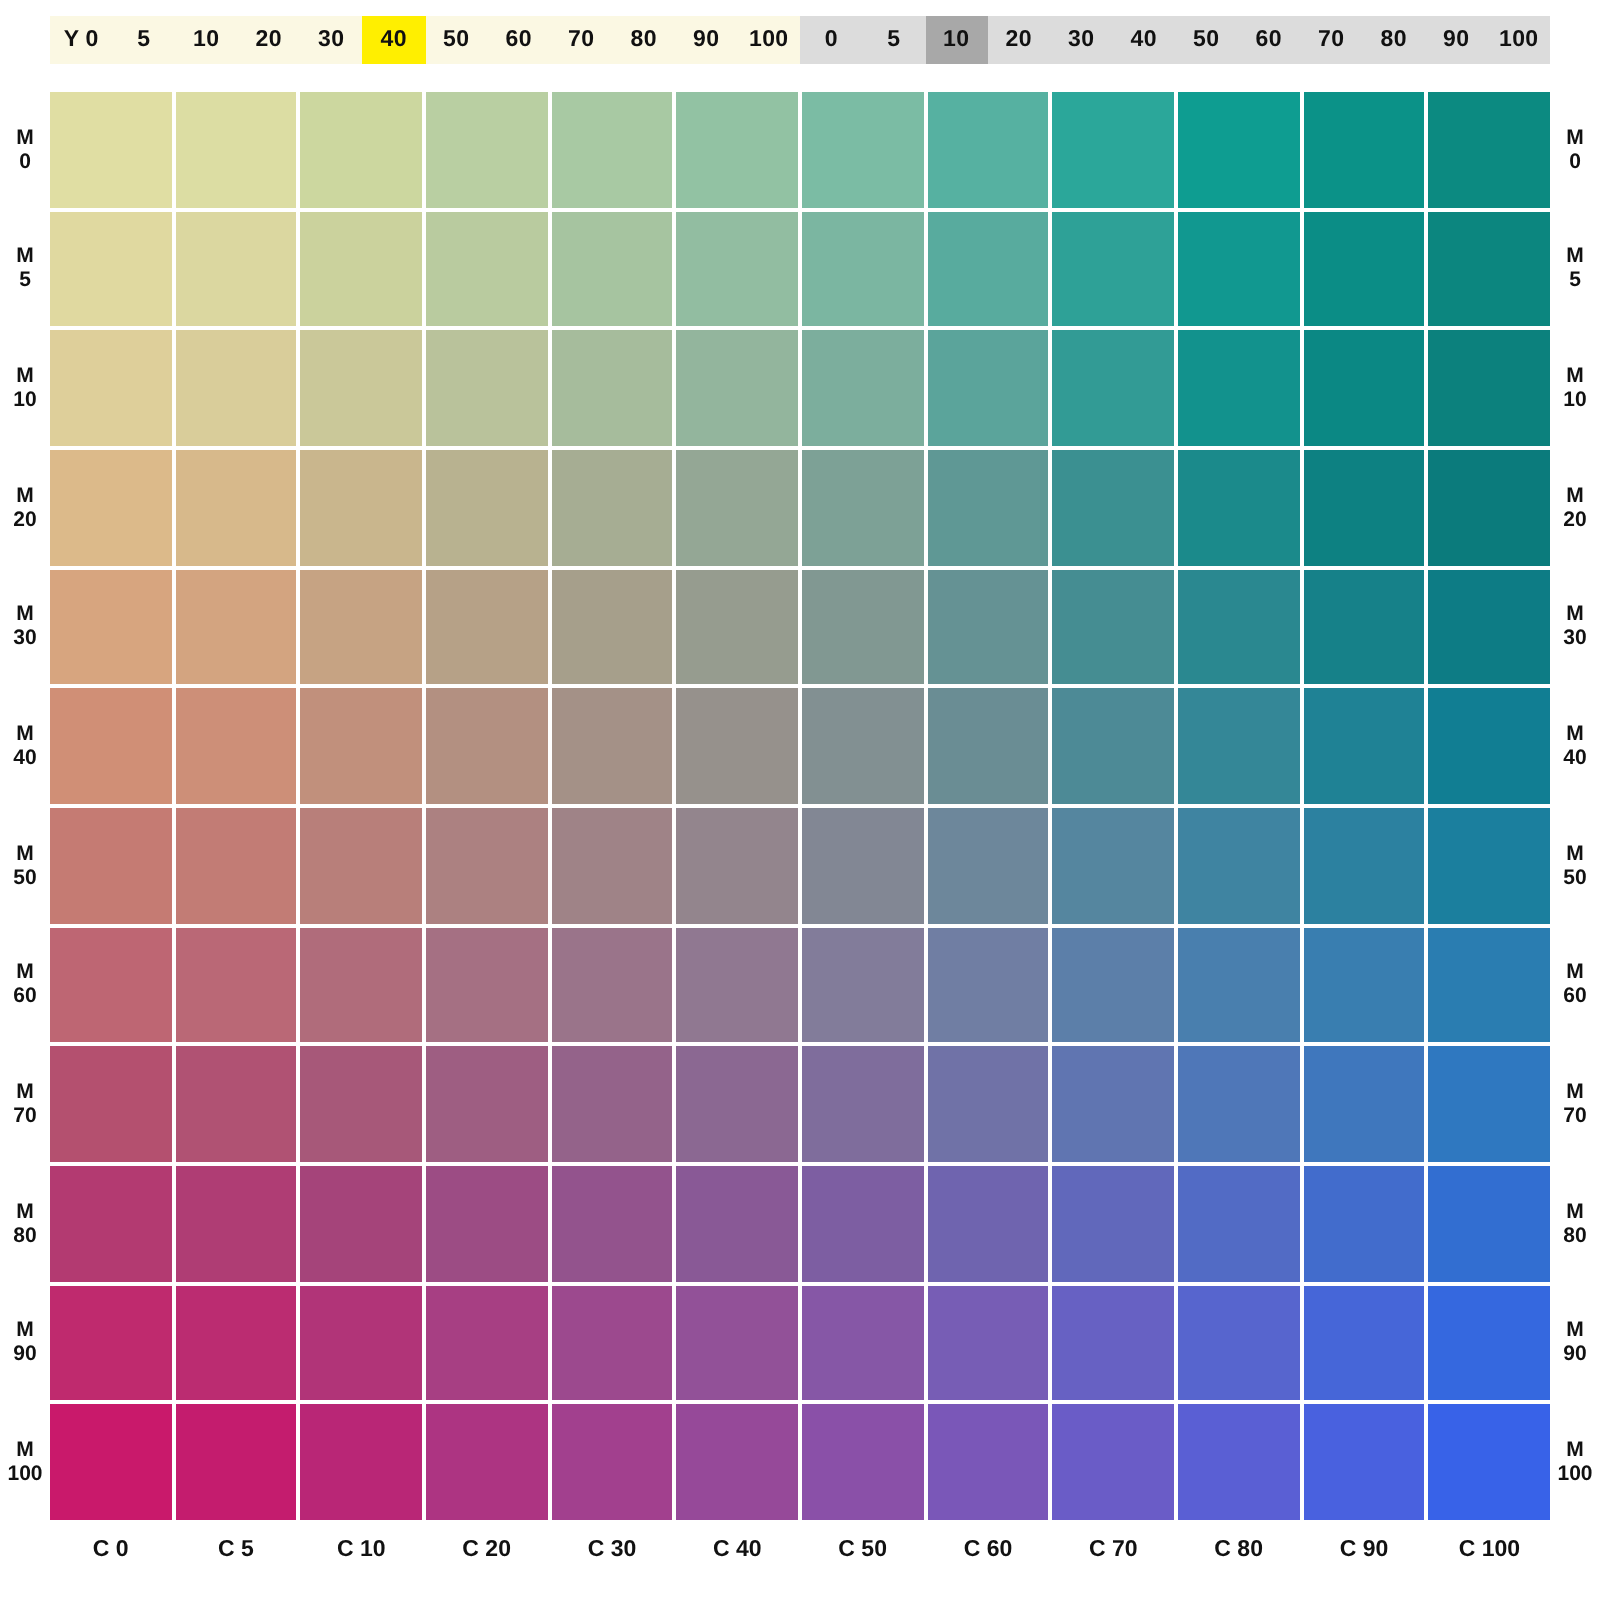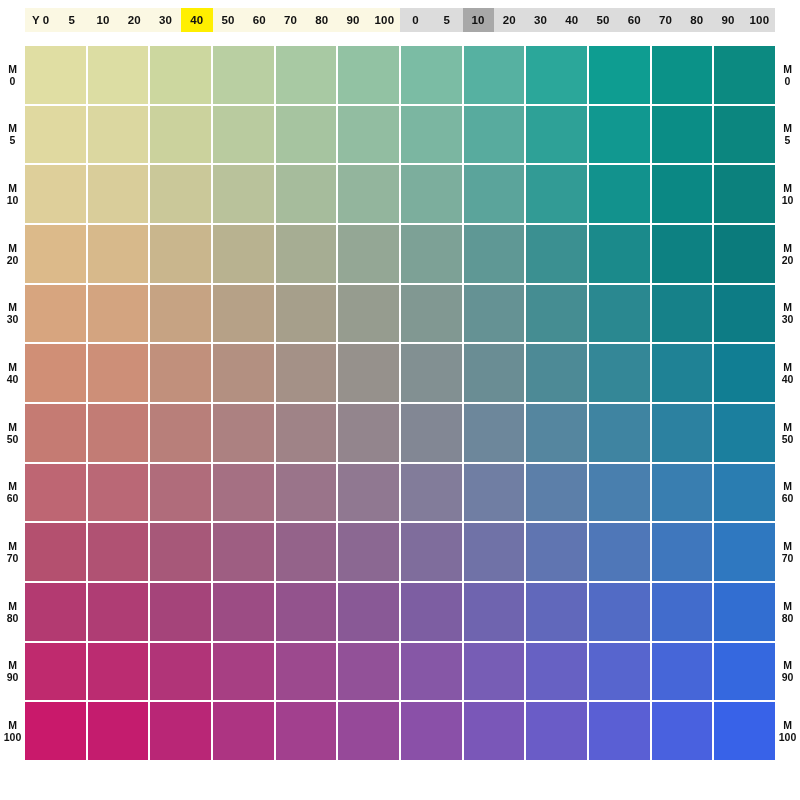--- a/index.html
+++ b/index.html
@@ -433,14 +433,28 @@
       <div class="side-label">
         <span>M</span>
         <span>90</span>
       </div>
       <div class="side-label">
         <span>M</span>
         <span>100</span>
       </div>
     </div>
 
+  <div id="bottom-labels">
+      <div class="bottom-label">C 0</div>
+      <div class="bottom-label">C 5</div>
+      <div class="bottom-label">C 10</div>
+      <div class="bottom-label">C 20</div>
+      <div class="bottom-label">C 30</div>
+      <div class="bottom-label">C 40</div>
+      <div class="bottom-label">C 50</div>
+      <div class="bottom-label">C 60</div>
+      <div class="bottom-label">C 70</div>
+      <div class="bottom-label">C 80</div>
+      <div class="bottom-label">C 90</div>
+      <div class="bottom-label">C 100</div>
+    </div>
 
 </div>
 
 </body></html>

